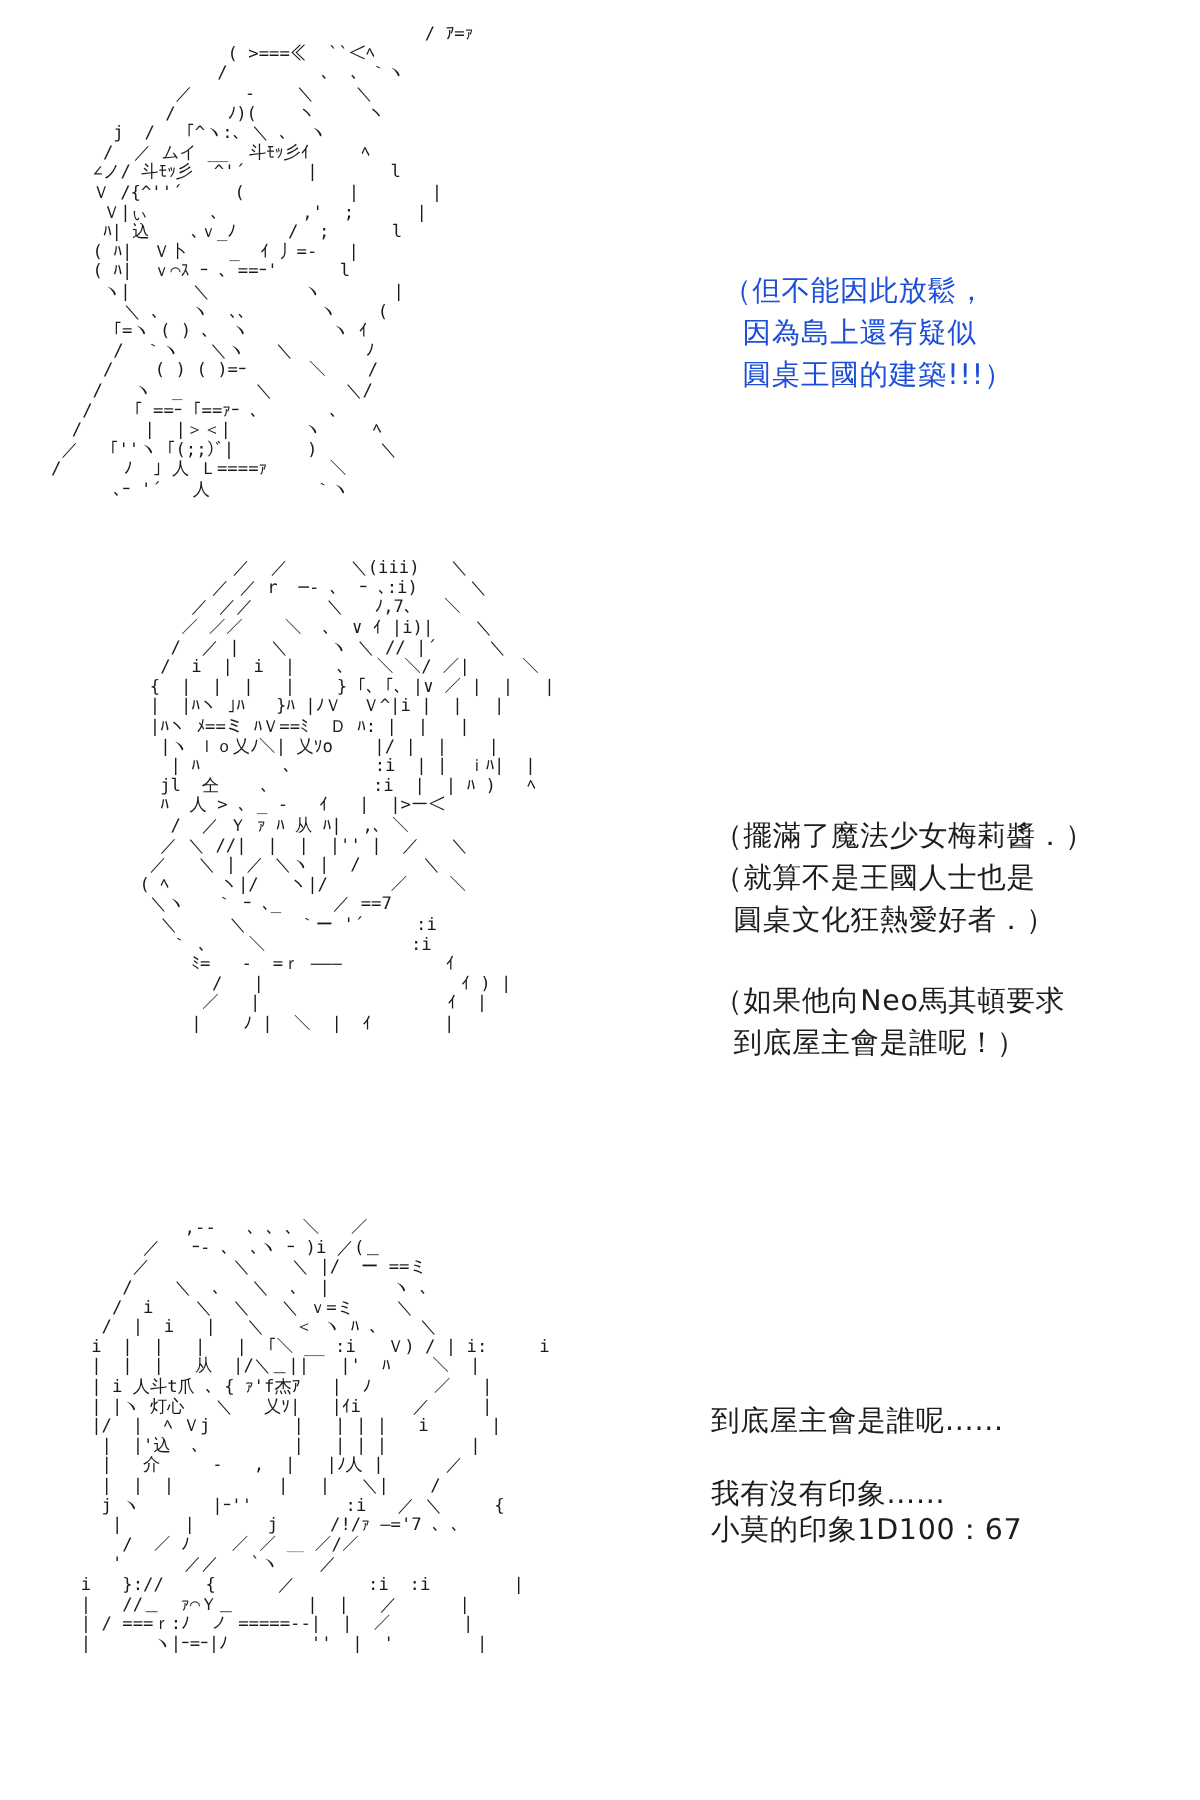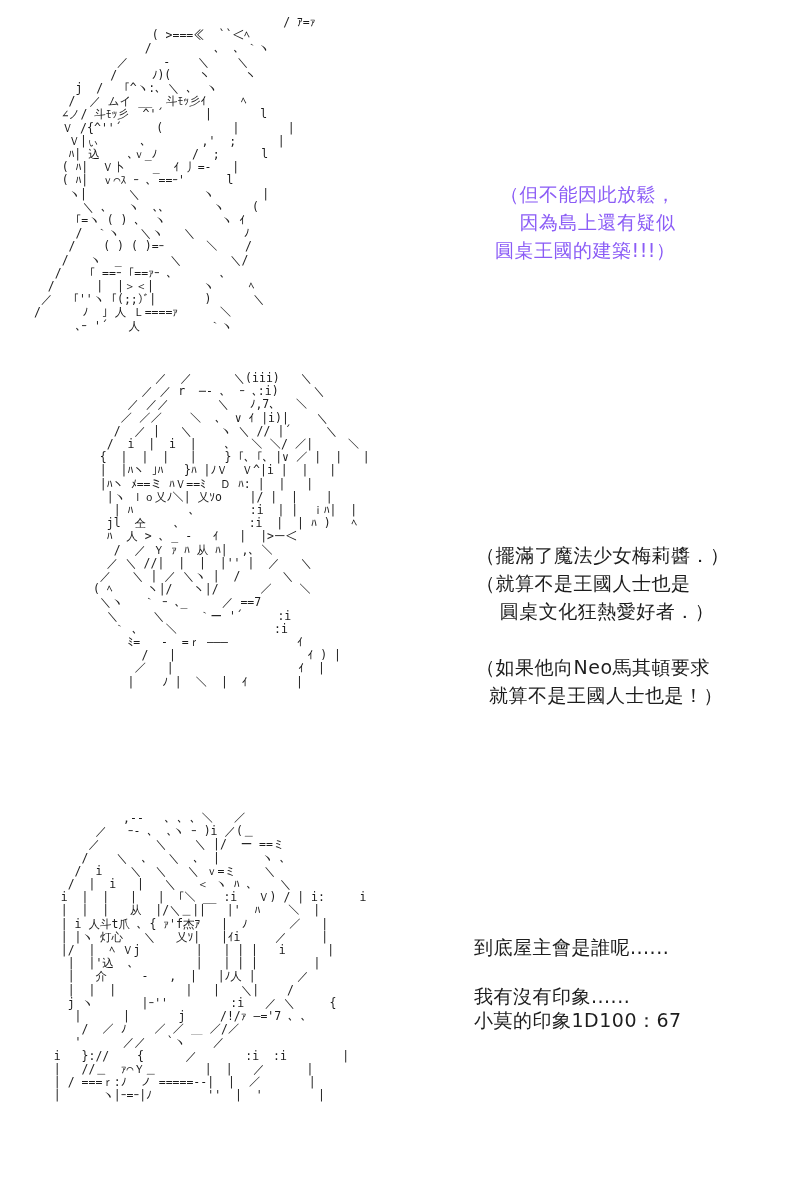--- a/index.html
+++ b/index.html
@@ -48,21 +48,21 @@
     font-family: "DejaVu Sans", "Liberation Sans", sans-serif;
     font-size: 19px;
     line-height: 28px;
     color: #1d1d1d;
     white-space: pre;
     margin: 0;
     letter-spacing: 0.5px;
   }
 
   #dlg-1 { left: 482px; top: 180px; }
-  #dlg-2 { left: 476px; top: 543px; font-family: Liberation Mono, monospace; }
+  #dlg-2 { left: 476px; top: 543px; }
   #dlg-3 { left: 476px; top: 653px; }
   #dlg-4 { left: 474px; top: 933px; }
   #dlg-5 { left: 474px; top: 982px; }
   #dlg-6 { left: 474px; top: 1006px; }
 </style>
 </head>
 <body style="background: rgb(255, 255, 255);">
 
 <div class="page">
 
@@ -132,30 +132,30 @@
     |  |  |          |   |   ＼|    /
     j ヽ       |ｰ''         :i   ／ ＼     {
      |      |       j     /!/ｧ ―='7 ､ ､
       /  ／ ﾉ    ／ ／ ＿ ／/／
      '      ／／   `ヽ    ／
   i   }://    {      ／       :i  :i        |
   |   //＿  ｧ⌒Ｙ＿       |  |   ／      |
   | / ===ｒ:ﾉ  ノ =====--|  |  ／       |
   |      ヽ|ｰ=ｰ|ﾉ        ''  |  '        |</pre>
 
-  <div class="dialogue" id="dlg-1" style="color: #8b5cf6; text-align: right;">（但不能因此放鬆，
+  <div class="dialogue" id="dlg-1" style="color: #1d4ed8;">（但不能因此放鬆，
   因為島上還有疑似
   圓桌王國的建築!!!）</div>
 
   <div class="dialogue" id="dlg-2" style="color: rgb(29, 29, 29);">（擺滿了魔法少女梅莉醬．）
 （就算不是王國人士也是
   圓桌文化狂熱愛好者．）</div>
 
   <div class="dialogue" id="dlg-3" style="color: rgb(29, 29, 29);">（如果他向Neo馬其頓要求
-  就算不是王國人士也是！）</div>
+  到底屋主會是誰呢！）</div>
 
   <div class="dialogue" id="dlg-5" style="color: rgb(29, 29, 29);">我有沒有印象......</div>
 
   <div class="dialogue" id="dlg-4" style="color: rgb(29, 29, 29);">到底屋主會是誰呢......</div>
 
   <div class="dialogue" id="dlg-6" style="color: rgb(29, 29, 29);">小莫的印象1D100：67</div>
 
 </div>
 
 </body></html>

